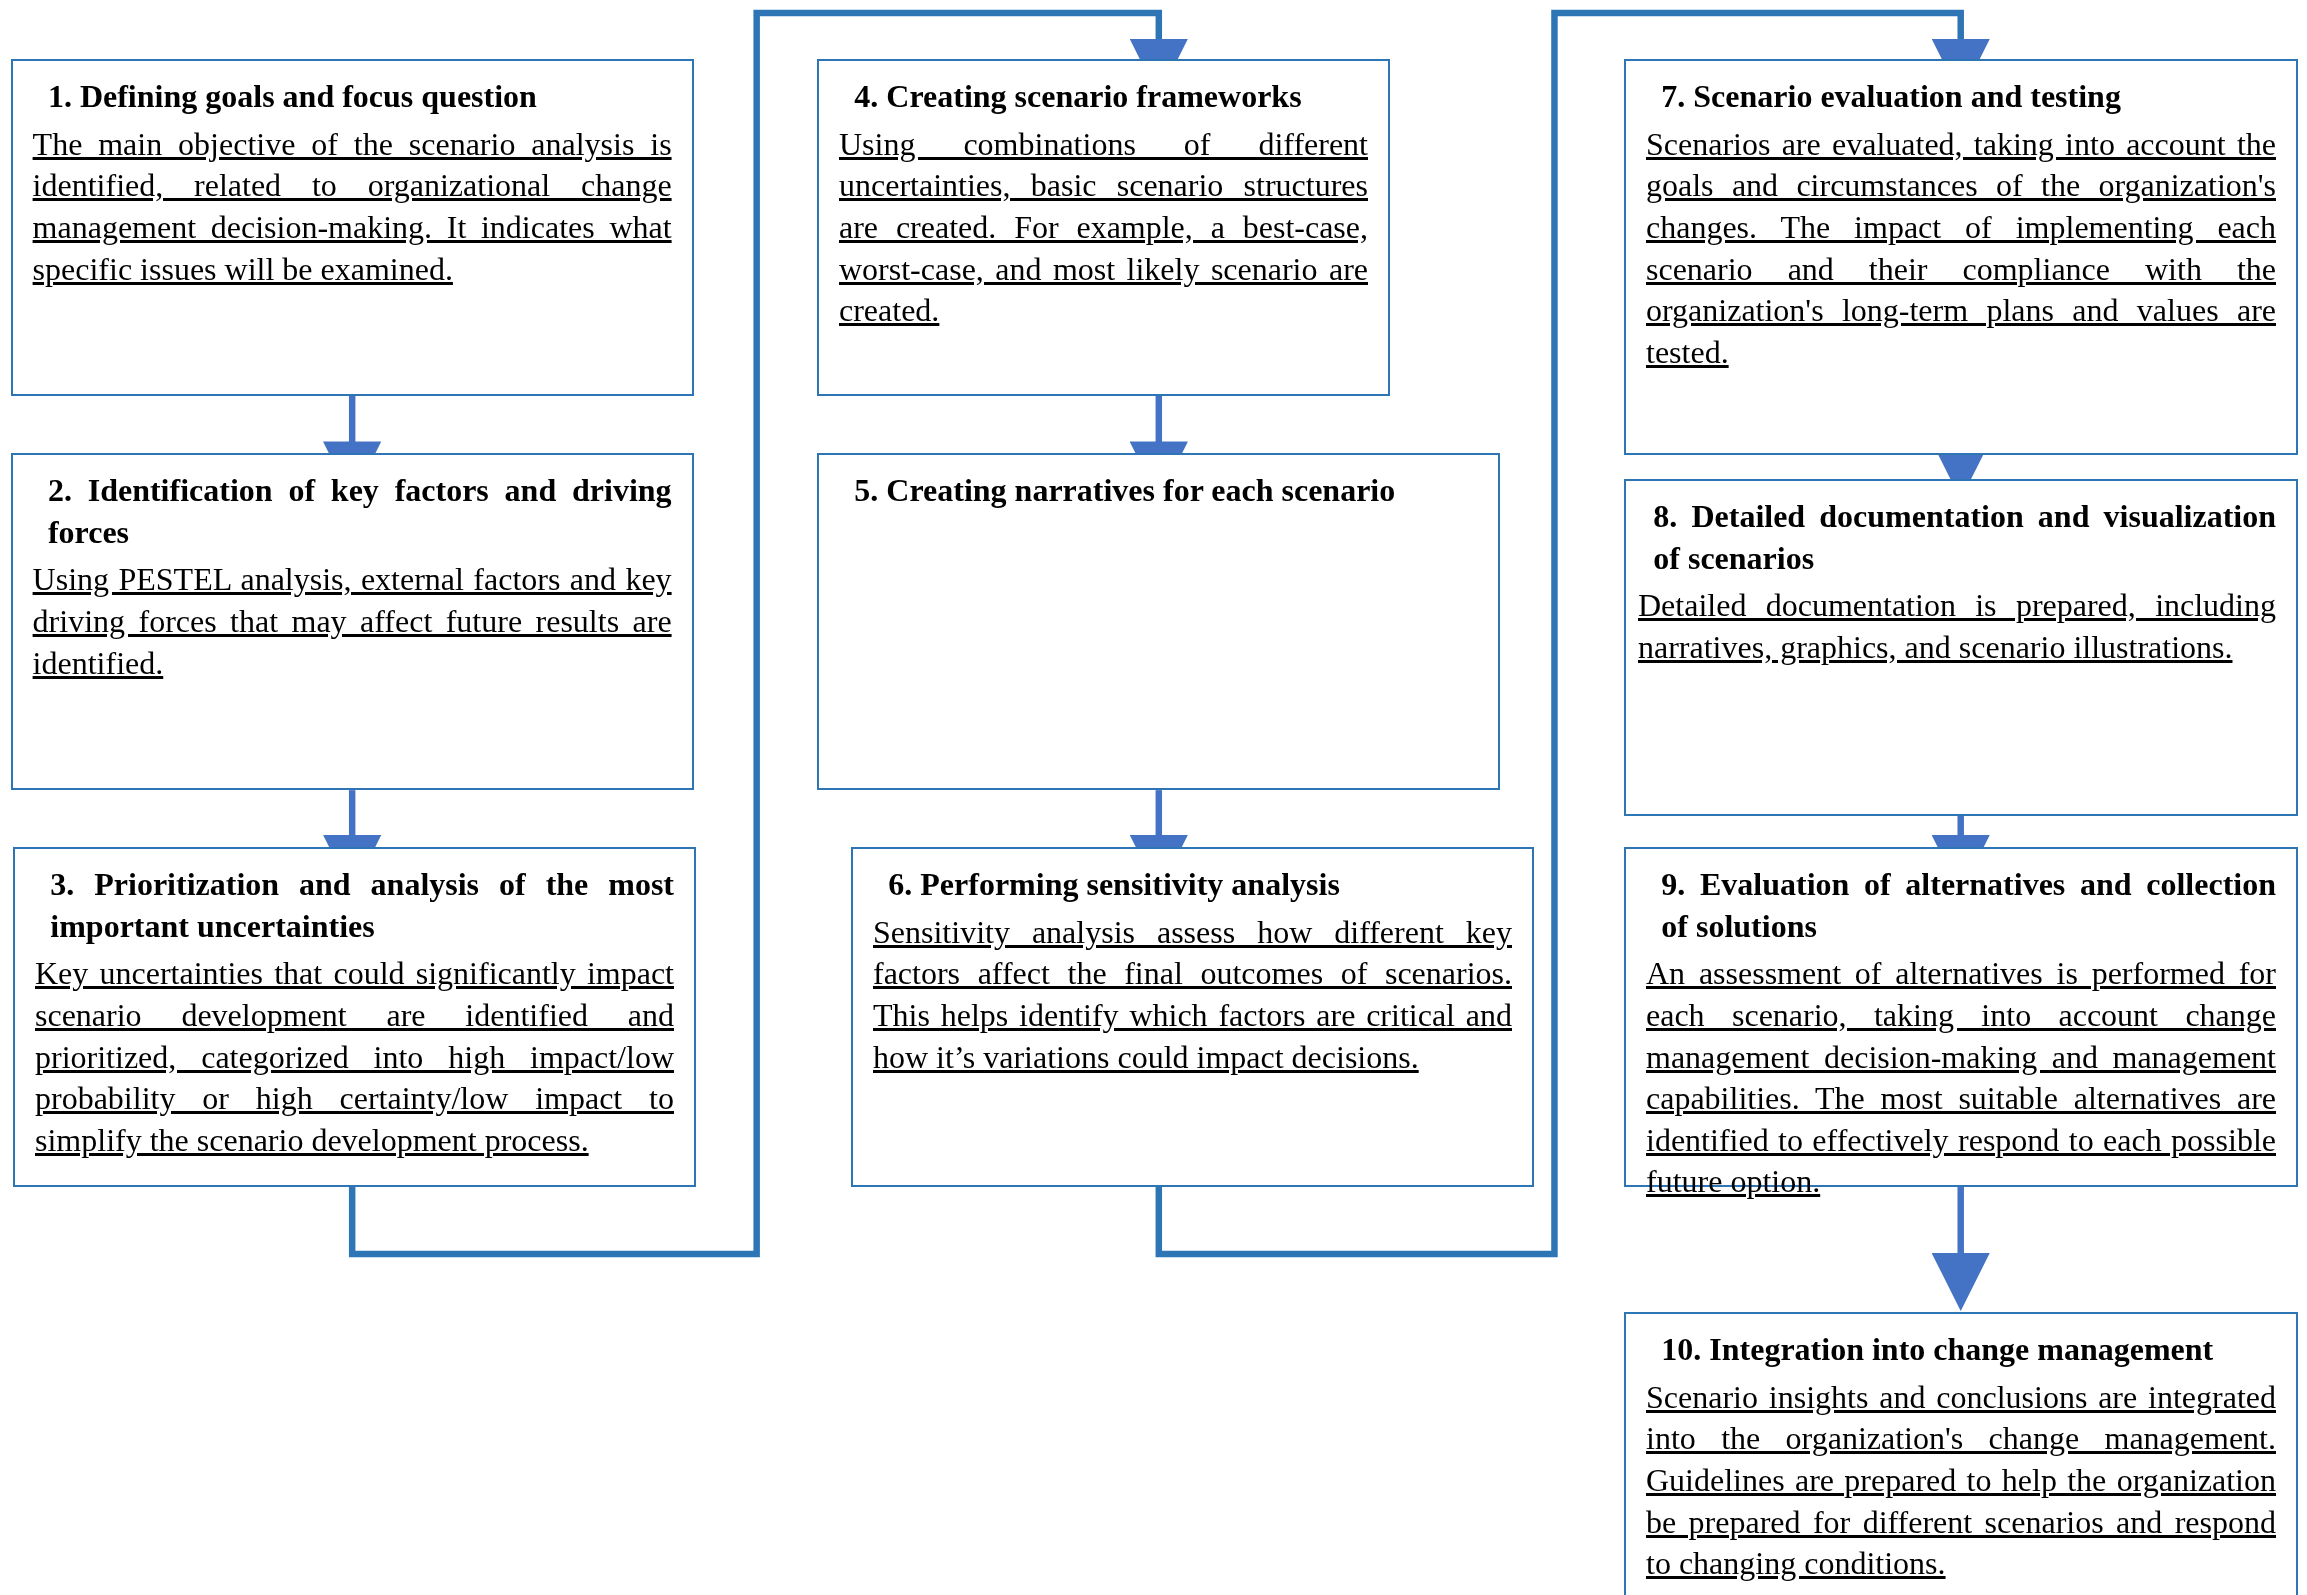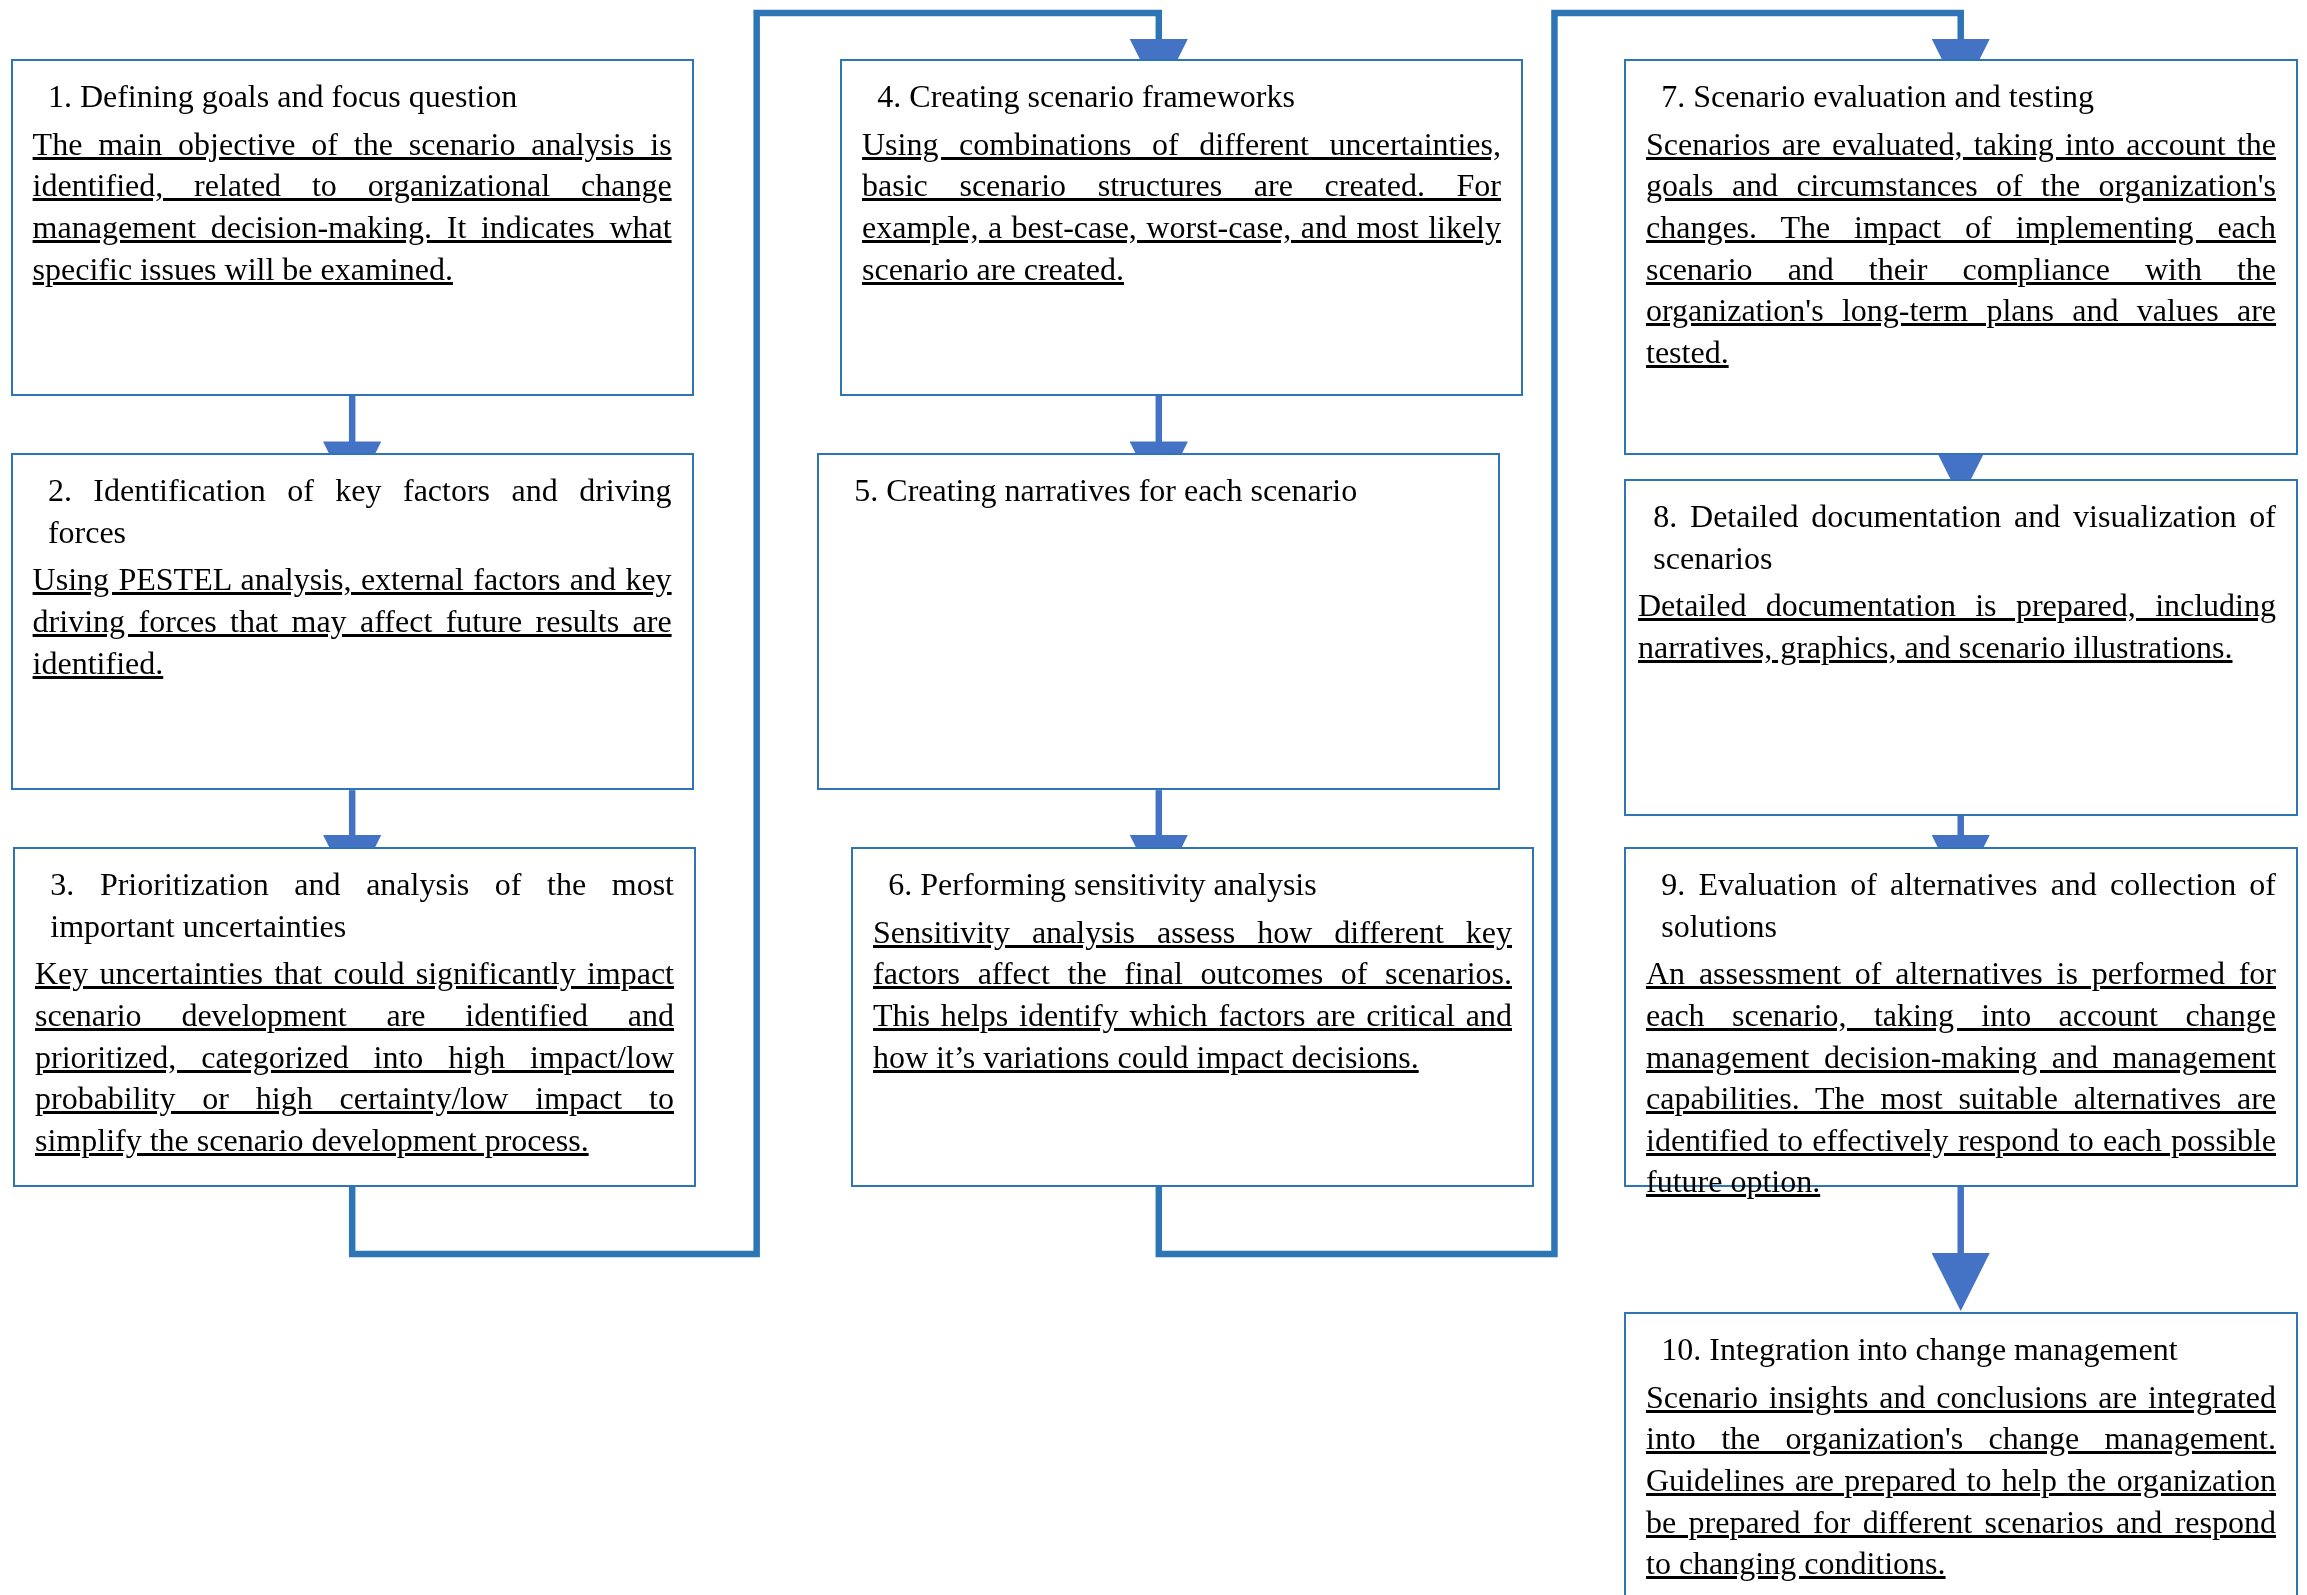--- a/index.html
+++ b/index.html
@@ -31,21 +31,21 @@
   }
 
   .node {
     position: absolute;
     box-sizing: border-box;
     background: #ffffff;
     border: 2.4px solid #2E75B6;
     padding: 15.3px 20px 15.3px 20px;
   }
   .node-title {
-    font-weight: normal;
+    font-weight: bold;
     font-size: 32px;
     line-height: 1.30;
     color: #000000;
     text-align: justify;
     text-align-last: left;
     margin: 0 0 5.9px 0;
     padding-left: 15.3px;
     text-indent: 0;
   }
   .node-body {
@@ -59,21 +59,21 @@
     text-decoration: underline;
   }
 
   
   
   #node-1 { left: 10.6px;   top: 59px;  width: 683px; height: 337px; }
   #node-2 { left: 10.6px;   top: 453px;  width: 683px; height: 337px; }
   #node-3 { left: 13px;   top: 847px; width: 683px; height: 340px; }
 
   
-  #node-4 { left: 840px; top: 59px;  width: 683px; height: 337px; }
+  #node-4 { left: 817px; top: 59px;  width: 573px; height: 337px; }
   #node-5 { left: 817px; top: 453px;  width: 683px; height: 337px; }
   #node-6 { left: 851px; top: 847px; width: 683px; height: 340px; }
 
   
   #node-7  { left: 1624px; top: 59px;  width: 674px; height: 396px; }
   #node-8  { left: 1624px; top: 479px;  width: 674px; height: 337px; padding-left: 12px; }
   #node-9  { left: 1624px; top: 847px; width: 674px; height: 340px; }
   #node-10 { left: 1624px; top: 1265px; width: 674px; height: 324px; margin-top: 47px; }
 </style>
 </head>

